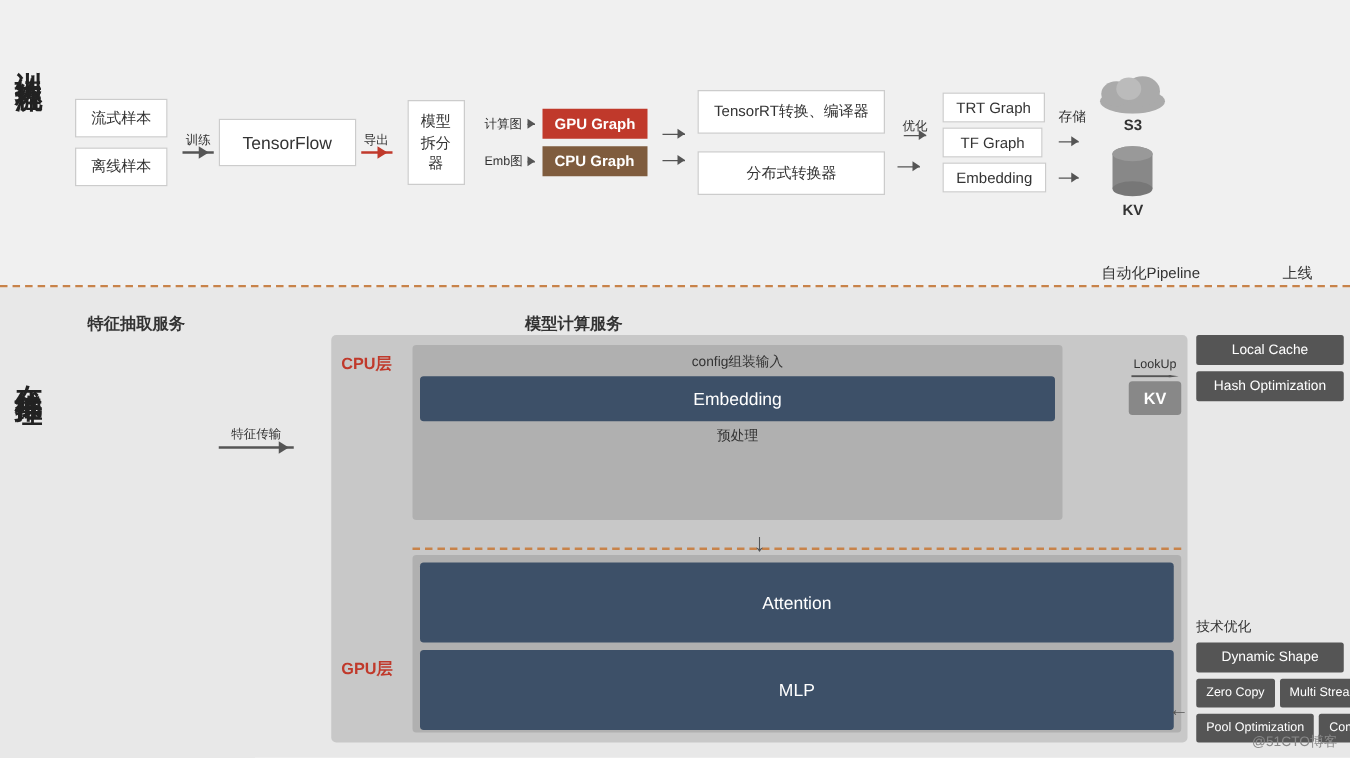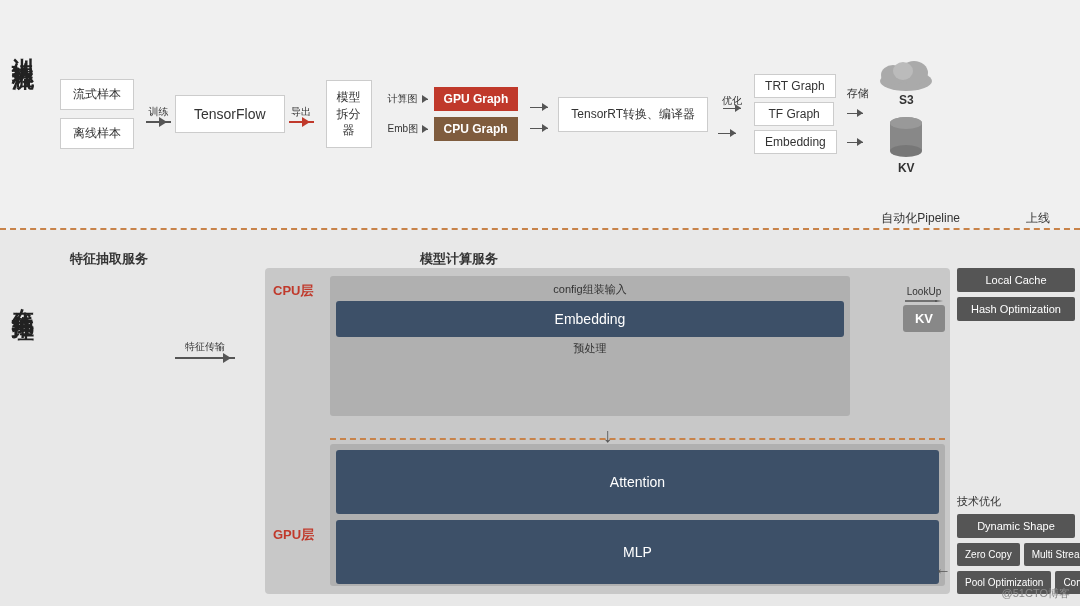--- a/index.html
+++ b/index.html
@@ -396,20 +396,21 @@
         <div style="width:18px;height:1px;background:#555;position:relative;margin-top:8px;">
           <div style="position:absolute;right:-4px;top:-4px;border:4px solid transparent;border-left:6px solid #555;"></div>
         </div>
         <div style="width:18px;height:1px;background:#555;position:relative;">
           <div style="position:absolute;right:-4px;top:-4px;border:4px solid transparent;border-left:6px solid #555;"></div>
         </div>
       </div>
 
       <div style="display:flex;flex-direction:column;gap:14px;margin:0 6px;">
         <div class="converter-box">TensorRT转换、编译器</div>
+        <div class="converter-box">分布式转换器</div>
       </div>
 
       <div style="display:flex;flex-direction:column;gap:14px;margin:0 4px;">
         <div class="arrow-label">
           <span style="font-size:10px;color:#333;text-align:right;">优化</span>
           <div style="width:18px;height:1px;background:#555;position:relative;">
             <div style="position:absolute;right:-4px;top:-4px;border:4px solid transparent;border-left:6px solid #555;"></div>
           </div>
         </div>
         <div style="width:18px;height:1px;background:#555;position:relative;margin-top:10px;">

